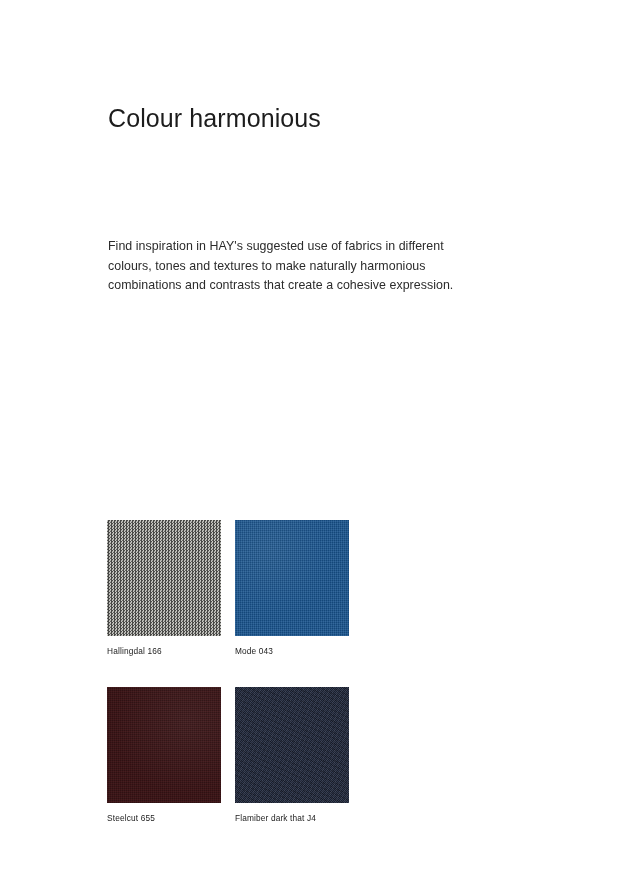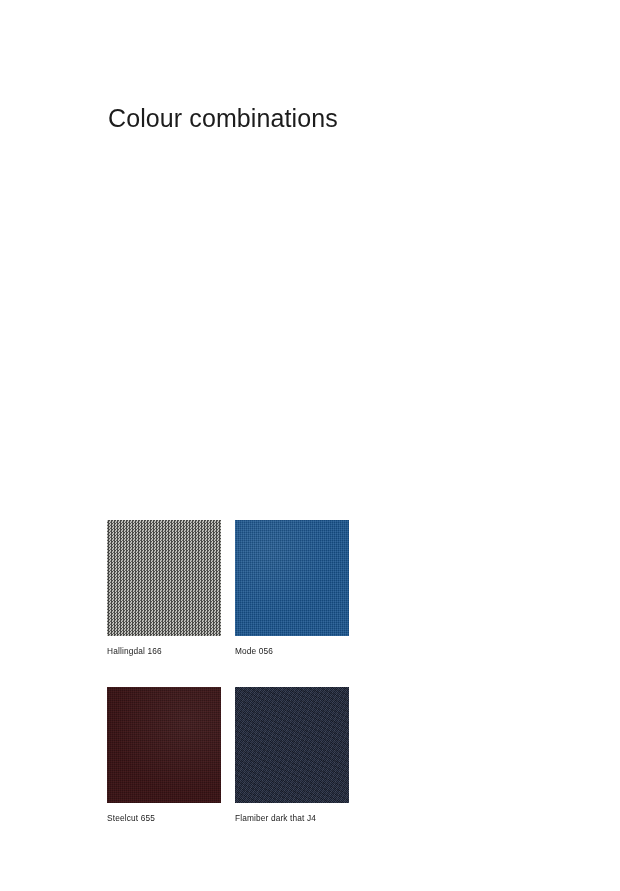--- a/index.html
+++ b/index.html
@@ -158,35 +158,36 @@
       repeating-linear-gradient(0deg, rgba(255,255,255,0.045) 0 1px, rgba(0,0,0,0.2) 1px 2px),
       repeating-conic-gradient(rgba(255,255,255,0.03) 0% 25%, transparent 0% 50%);
     background-size: 2px 2px, 2px 2px, 8px 8px;
   }
 </style>
 </head>
 <body>
 
 <div class="page">
 
-  <h1 class="page-title">Colour combinations</h1>
-
+  <h1 class="page-title">Colour harmonious</h1>
+
+  <p class="intro">Find inspiration in HAY's suggested use of fabrics in different colours, tones and textures to make naturally harmonious combinations and contrasts that create a cohesive expression.</p>
 
   <div class="swatch-grid">
 
     <div class="swatch-row row-one">
 
       <div class="swatch-item">
         <div class="swatch-chip tex-hallingdal"></div>
         <div class="swatch-label">Hallingdal 166</div>
       </div>
 
       <div class="swatch-item">
         <div class="swatch-chip tex-mode"></div>
-        <div class="swatch-label">Mode 056</div>
+        <div class="swatch-label">Mode 043</div>
       </div>
 
     </div>
 
     <div class="swatch-row row-two">
 
       <div class="swatch-item">
         <div class="swatch-chip tex-steelcut"></div>
         <div class="swatch-label">Steelcut 655</div>
       </div>

